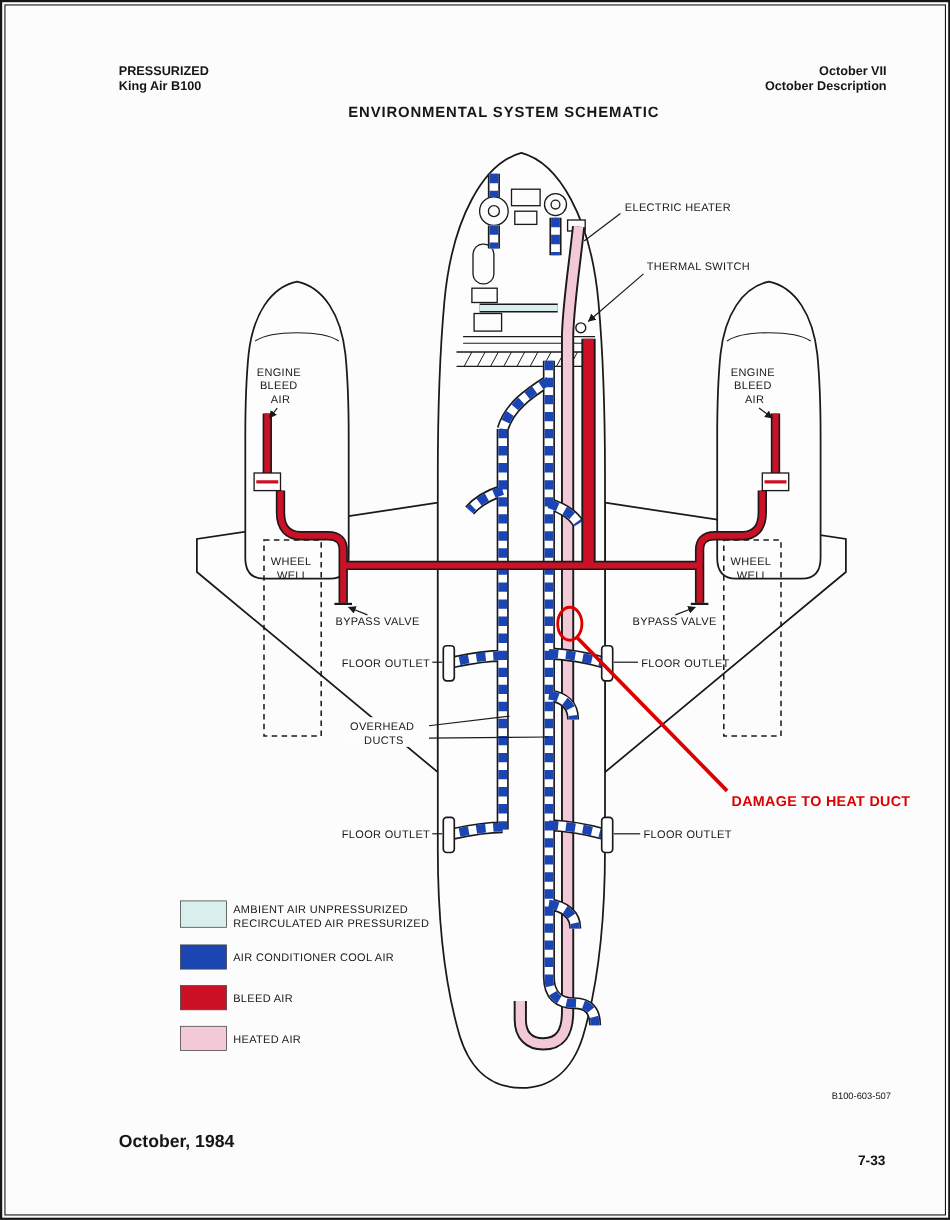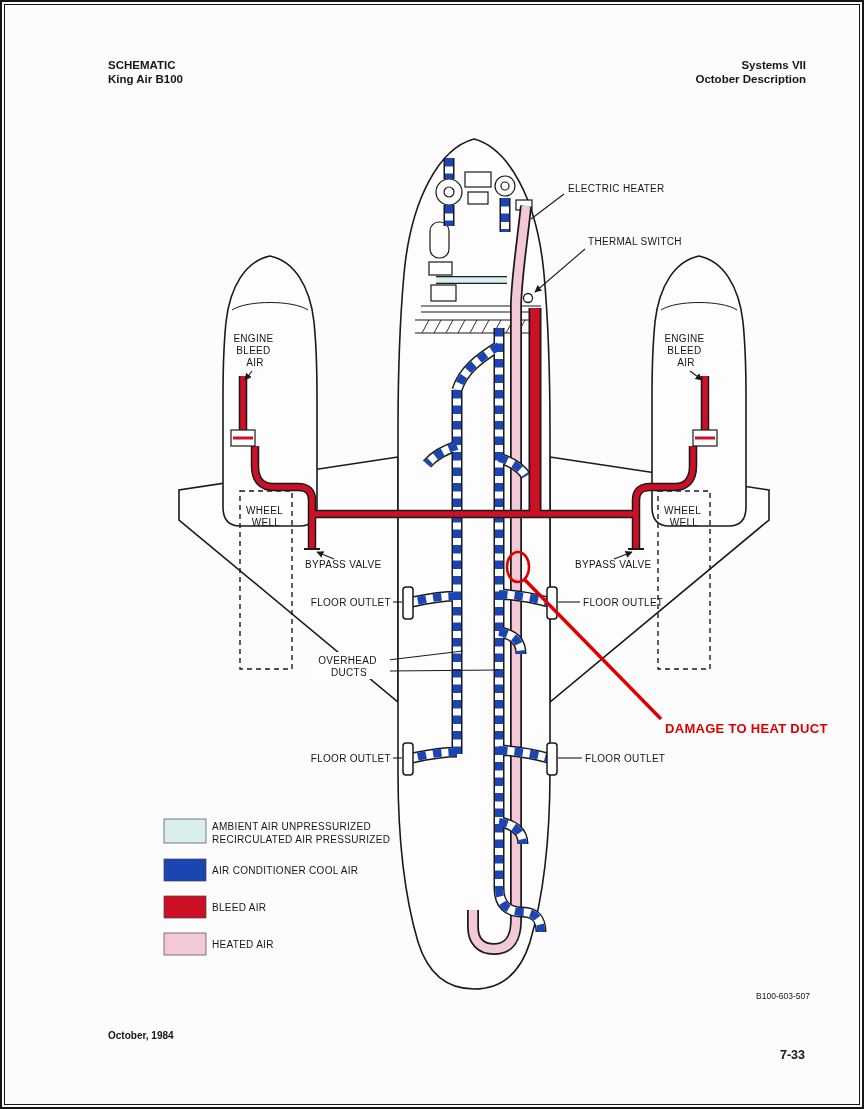--- a/index.html
+++ b/index.html
@@ -6,48 +6,49 @@
   .page {
     position:relative; width:864px; height:1109px; margin:0 auto;
     background:#fcfcfc; border:2px solid #161616; box-sizing:border-box;
     font-family:"Liberation Sans", sans-serif; color:#161616; overflow:hidden;
   }
   .frame { position:absolute; inset:2px; border:1px solid #161616; pointer-events:none; }
   .brand { position:absolute; top:57px; left:106px; font-weight:bold; font-size:11.5px; line-height:13.5px; }
   .section { position:absolute; top:57px; right:56px; text-align:right; font-weight:bold; font-size:11.5px; line-height:13.5px; }
   .title { position:absolute; top:92px; left:132px; width:648px; text-align:center;
            font-weight:bold; font-size:13.5px; letter-spacing:0.8px; }
-  .date { position:absolute; top:1028px; left:106px; font-weight:bold; font-size:10px; }
+  .date { position:absolute; top:1028px; left:106px; font-weight:bold; font-size:16px; }
   .page-num { position:absolute; top:1034px; right:57px; font-weight:bold; font-size:12.5px;margin-top:12px; }
   svg.schematic { position:absolute; inset:0; width:864px; height:1109px;
                   font-family:"Liberation Sans", sans-serif; }
   .lbl { font-size:10px; fill:#161616; letter-spacing:0.3px; }
   .lbl-c { text-anchor:middle; }
   .lbl-e { text-anchor:end; }
   .legend-text { font-size:10px; fill:#161616; letter-spacing:0.3px; }
   .damage-label { font-size:13px; font-weight:bold; letter-spacing:0.3px; }
   .fig-num { font-size:8.5px; fill:#161616; }
   .sw { stroke:#444; stroke-width:0.7; }
 </style>
 </head>
 <body>
 
 <div class="page">
   <div class="frame"></div>
 
   <div class="brand">
-    <div>SCHEMATIC</div>
+    <div>PRESSURIZED</div>
     <div>King Air B100</div>
   </div>
 
   <div class="section">
-    <div>Systems VII</div>
+    <div>October VII</div>
     <div>October Description</div>
   </div>
 
+  <div class="title">ENVIRONMENTAL SYSTEM SCHEMATIC</div>
 
   <svg class="schematic" viewBox="0 0 864 1109">
     <defs>
       <marker id="arrow" viewBox="0 0 10 10" refX="9" refY="5" markerWidth="6.5" markerHeight="6.5" orient="auto">
         <path d="M0,0 L10,5 L0,10 Z" fill="#1a1a1a"></path>
       </marker>
       <path id="cool-ducts" d="M497,326 L497,886
         M497,344 C478,356 461,368 455,388
         M455,388 L455,752
         M455,594 C438,594 424,597 410,600

